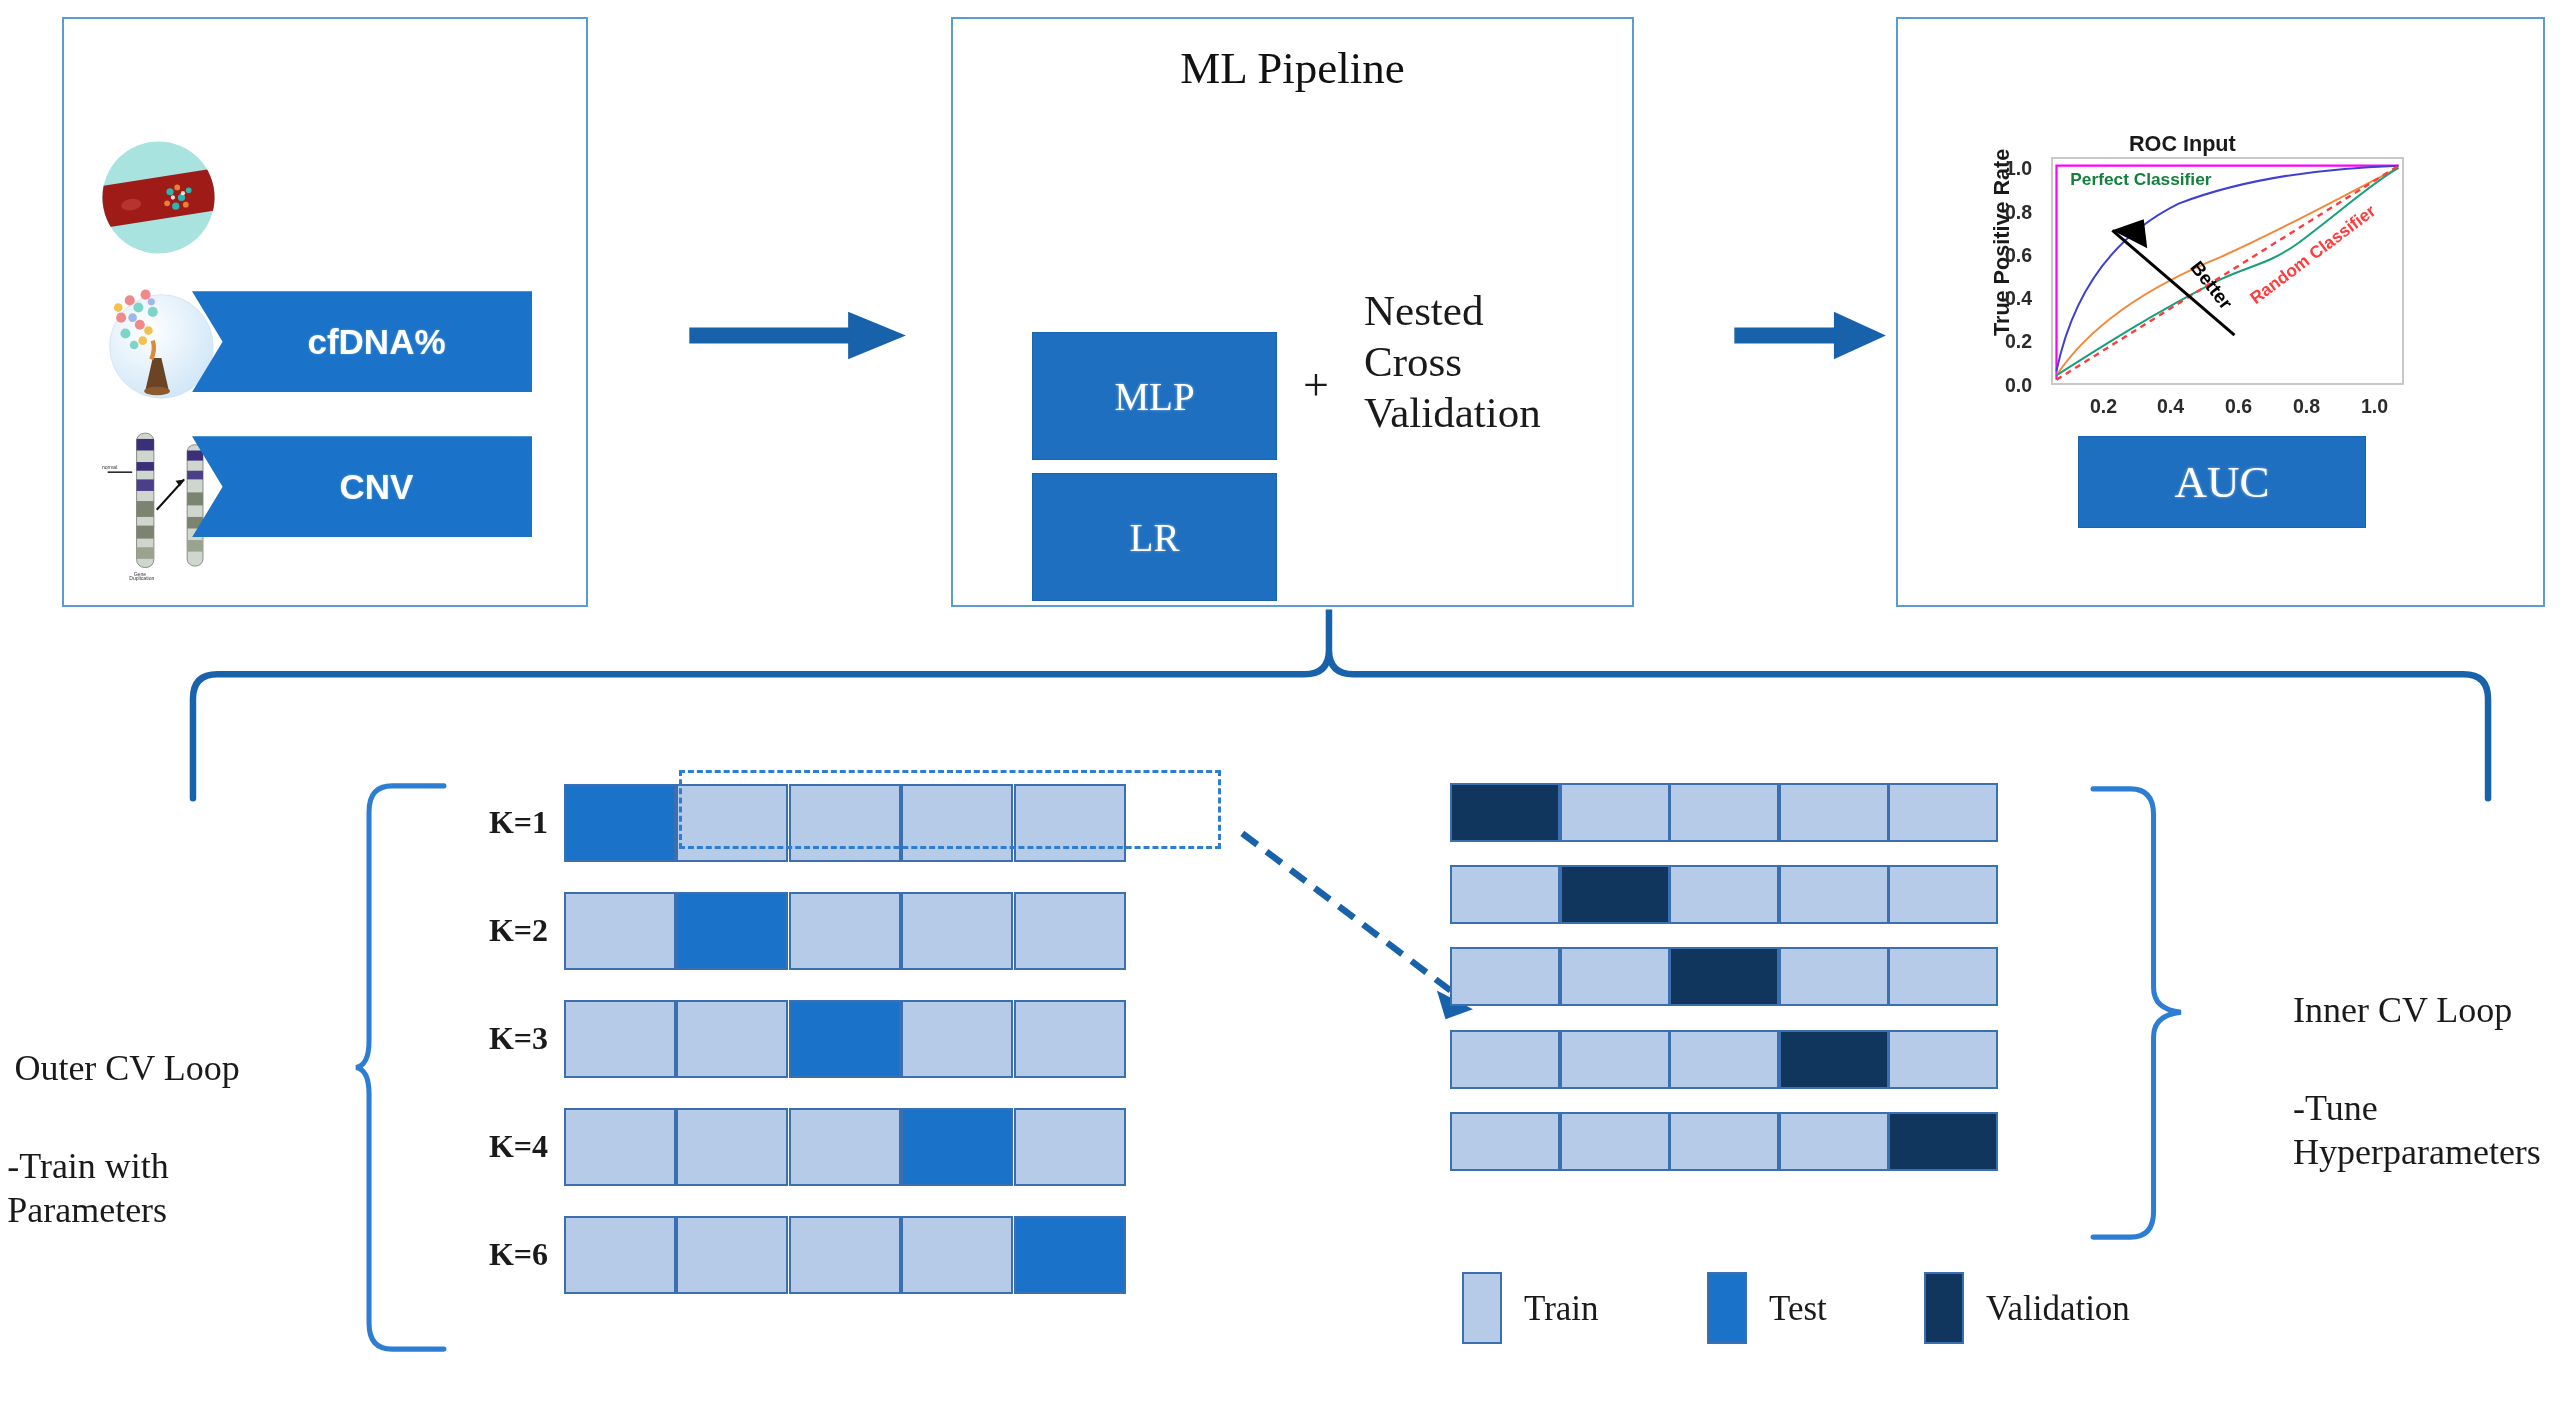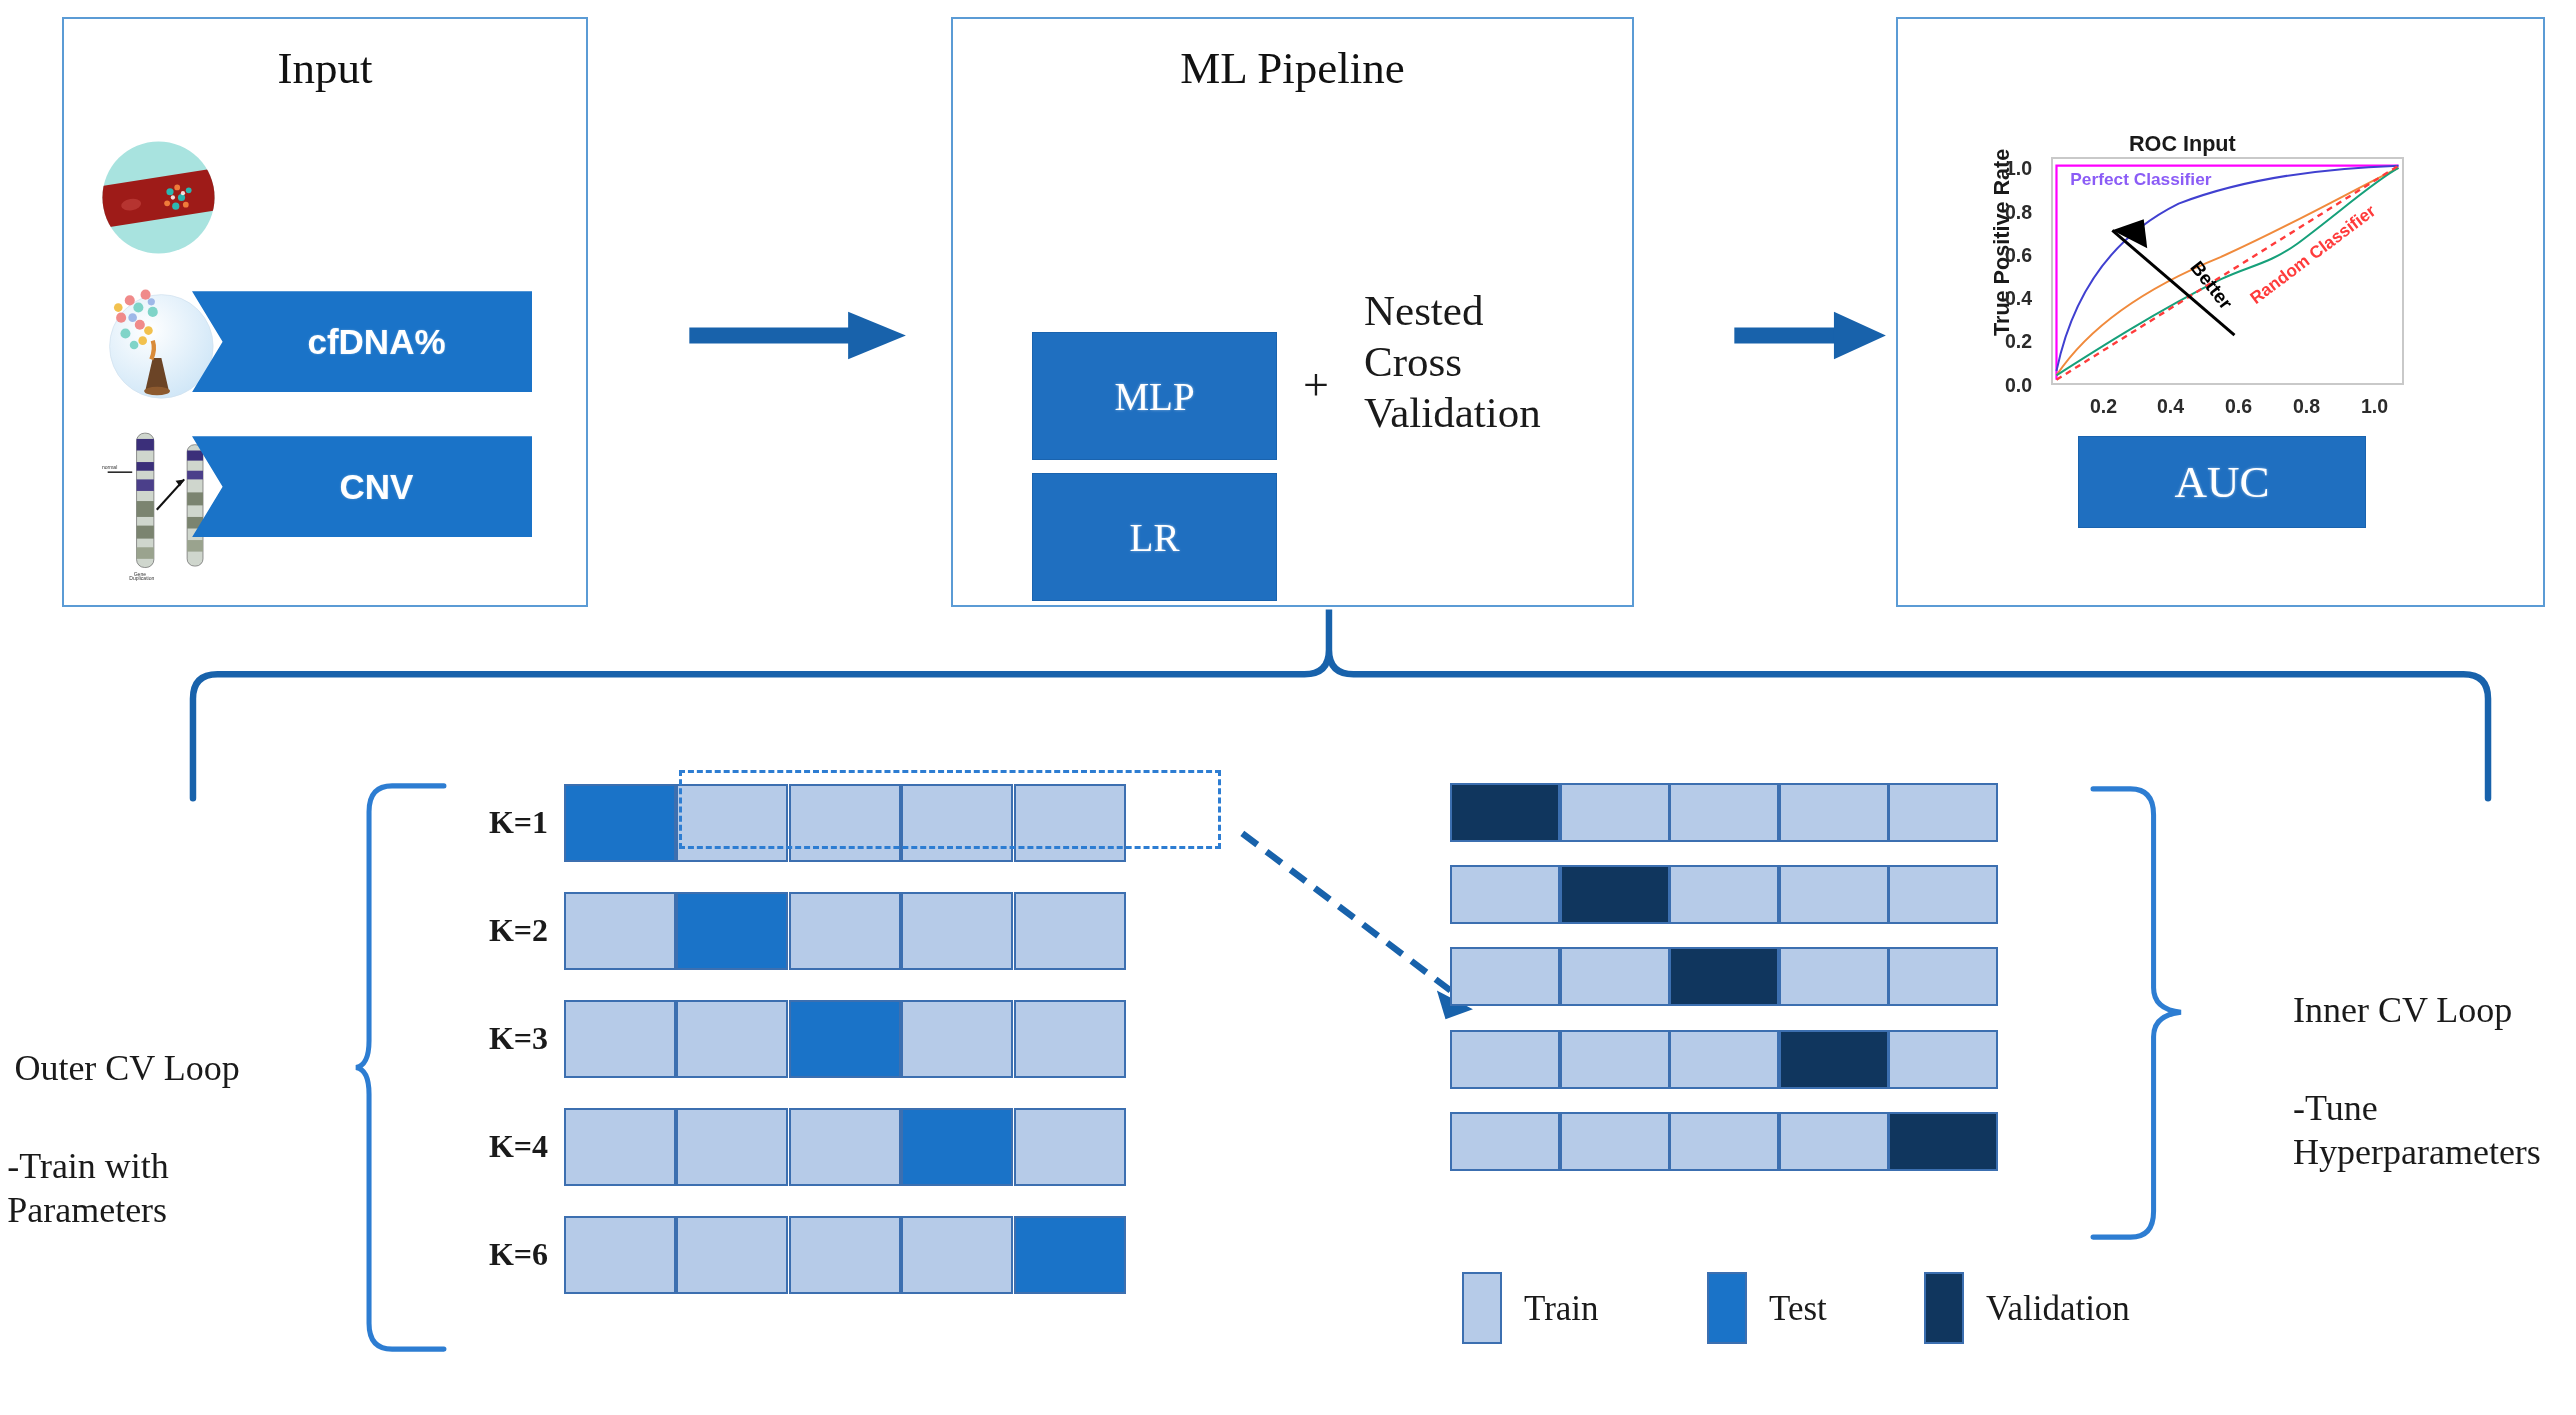--- a/index.html
+++ b/index.html
@@ -33,21 +33,20 @@
   .axlabel{position:absolute;font-family:"Liberation Sans",sans-serif;font-weight:bold;
        font-size:19.5px;color:#2b2b2b;}
   .ytitle{position:absolute;font-family:"Liberation Sans",sans-serif;font-weight:bold;font-size:21.6px;
        transform:rotate(-90deg);transform-origin:left top;white-space:nowrap;}
   .curvelab{position:absolute;font-family:"Liberation Sans",sans-serif;font-weight:bold;white-space:nowrap;}
 </style>
 </head>
 <body>
 
 <div class="panel" style="left:62px;top:17.3px;width:526px;height:590px;">
-  <div class="panel-title" style="top:23px;">Input</div>
 
   <div style="position:absolute;left:37px;top:121px;width:115px;height:115px;">
     <svg width="115" height="115" viewBox="0 0 160 160">
       <circle cx="80" cy="80" r="78" fill="#a8e3df"></circle>
       <clipPath id="cvclip">
           <circle cx="80" cy="80" r="78"></circle>
         </clipPath>
       <g clip-path="url(#cvclip)">
         <rect x="-10" y="52" width="190" height="58" fill="#9e1b18" transform="rotate(-9 80 80)"></rect>
         <ellipse cx="42" cy="90" rx="14" ry="8" fill="#b63430" transform="rotate(-9 42 90)"></ellipse>
@@ -196,21 +195,21 @@
 
       <path d="M1,97 C10,76 26,58 48,44 C68,30 86,14 99,4" fill="none" stroke="#f08a3c" stroke-width="2" vector-effect="non-scaling-stroke"></path>
 
       <path d="M1,97 C12,86 30,68 48,54 C56,48 62,47 70,38 C82,24 92,10 99,4" fill="none" stroke="#16a07a" stroke-width="2" vector-effect="non-scaling-stroke"></path>
 
       <line x1="1" y1="99" x2="99" y2="3" stroke="#ff3b3b" stroke-width="2.4" stroke-dasharray="6 5" vector-effect="non-scaling-stroke"></line>
 
       <line x1="52" y1="79" x2="17" y2="32" stroke="#000" stroke-width="3" vector-effect="non-scaling-stroke"></line>
       <polygon points="17,32 27,40 26,27" fill="#000"></polygon>
     </svg>
-    <div class="curvelab" style="left:17.3px;top:10px;font-size:17.3px;color:#8b5cf6;">Perfect Classifier</div>
+    <div class="curvelab" style="left:17.3px;top:10px;font-size:17.3px;color:#15803d;">Perfect Classifier</div>
     <div class="curvelab" style="left:150px;top:98px;font-size:19px;color:#000;
                 transform:rotate(52deg);transform-origin:left top;">Better</div>
     <div class="curvelab" style="left:193px;top:133px;font-size:17.3px;color:#ff3b3b;
                 transform:rotate(-37deg);transform-origin:left top;">Random Classifier</div>
   </div>
 
   <div class="axlabel" style="left:192px;top:376px;">0.2</div>
   <div class="axlabel" style="left:259px;top:376px;">0.4</div>
   <div class="axlabel" style="left:327px;top:376px;">0.6</div>
   <div class="axlabel" style="left:395px;top:376px;">0.8</div>

